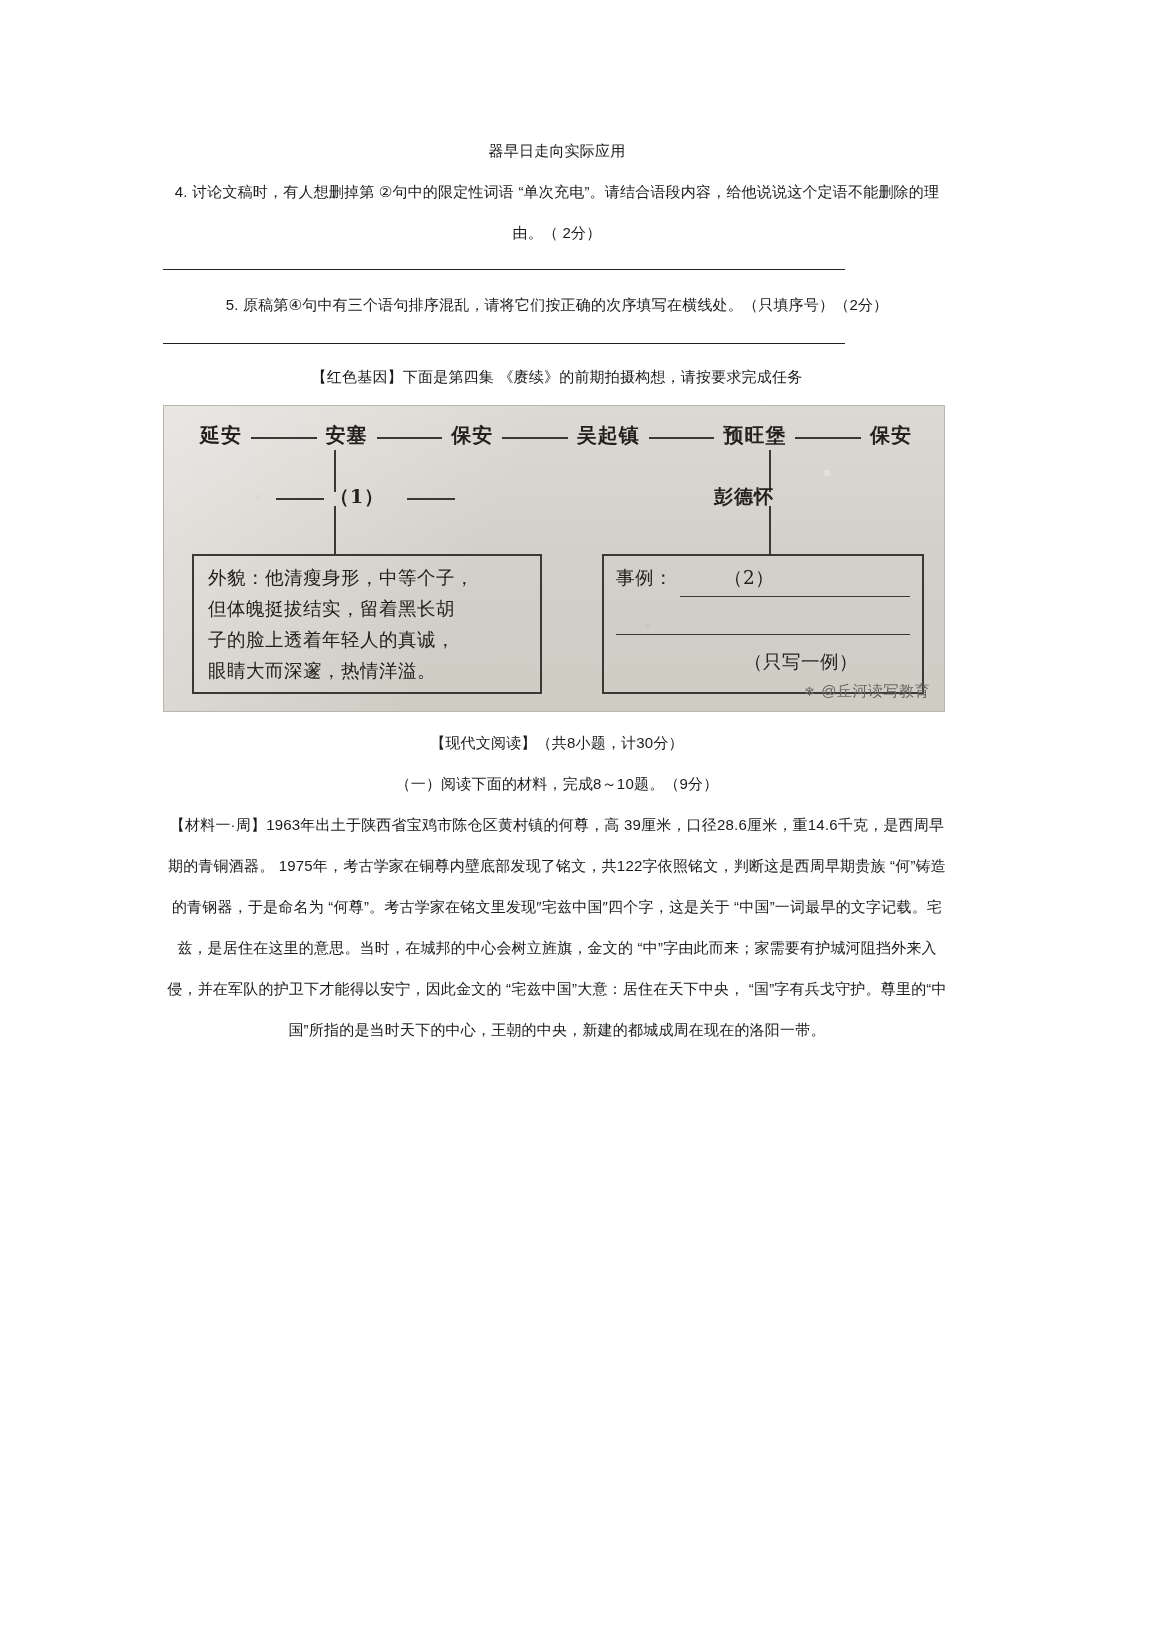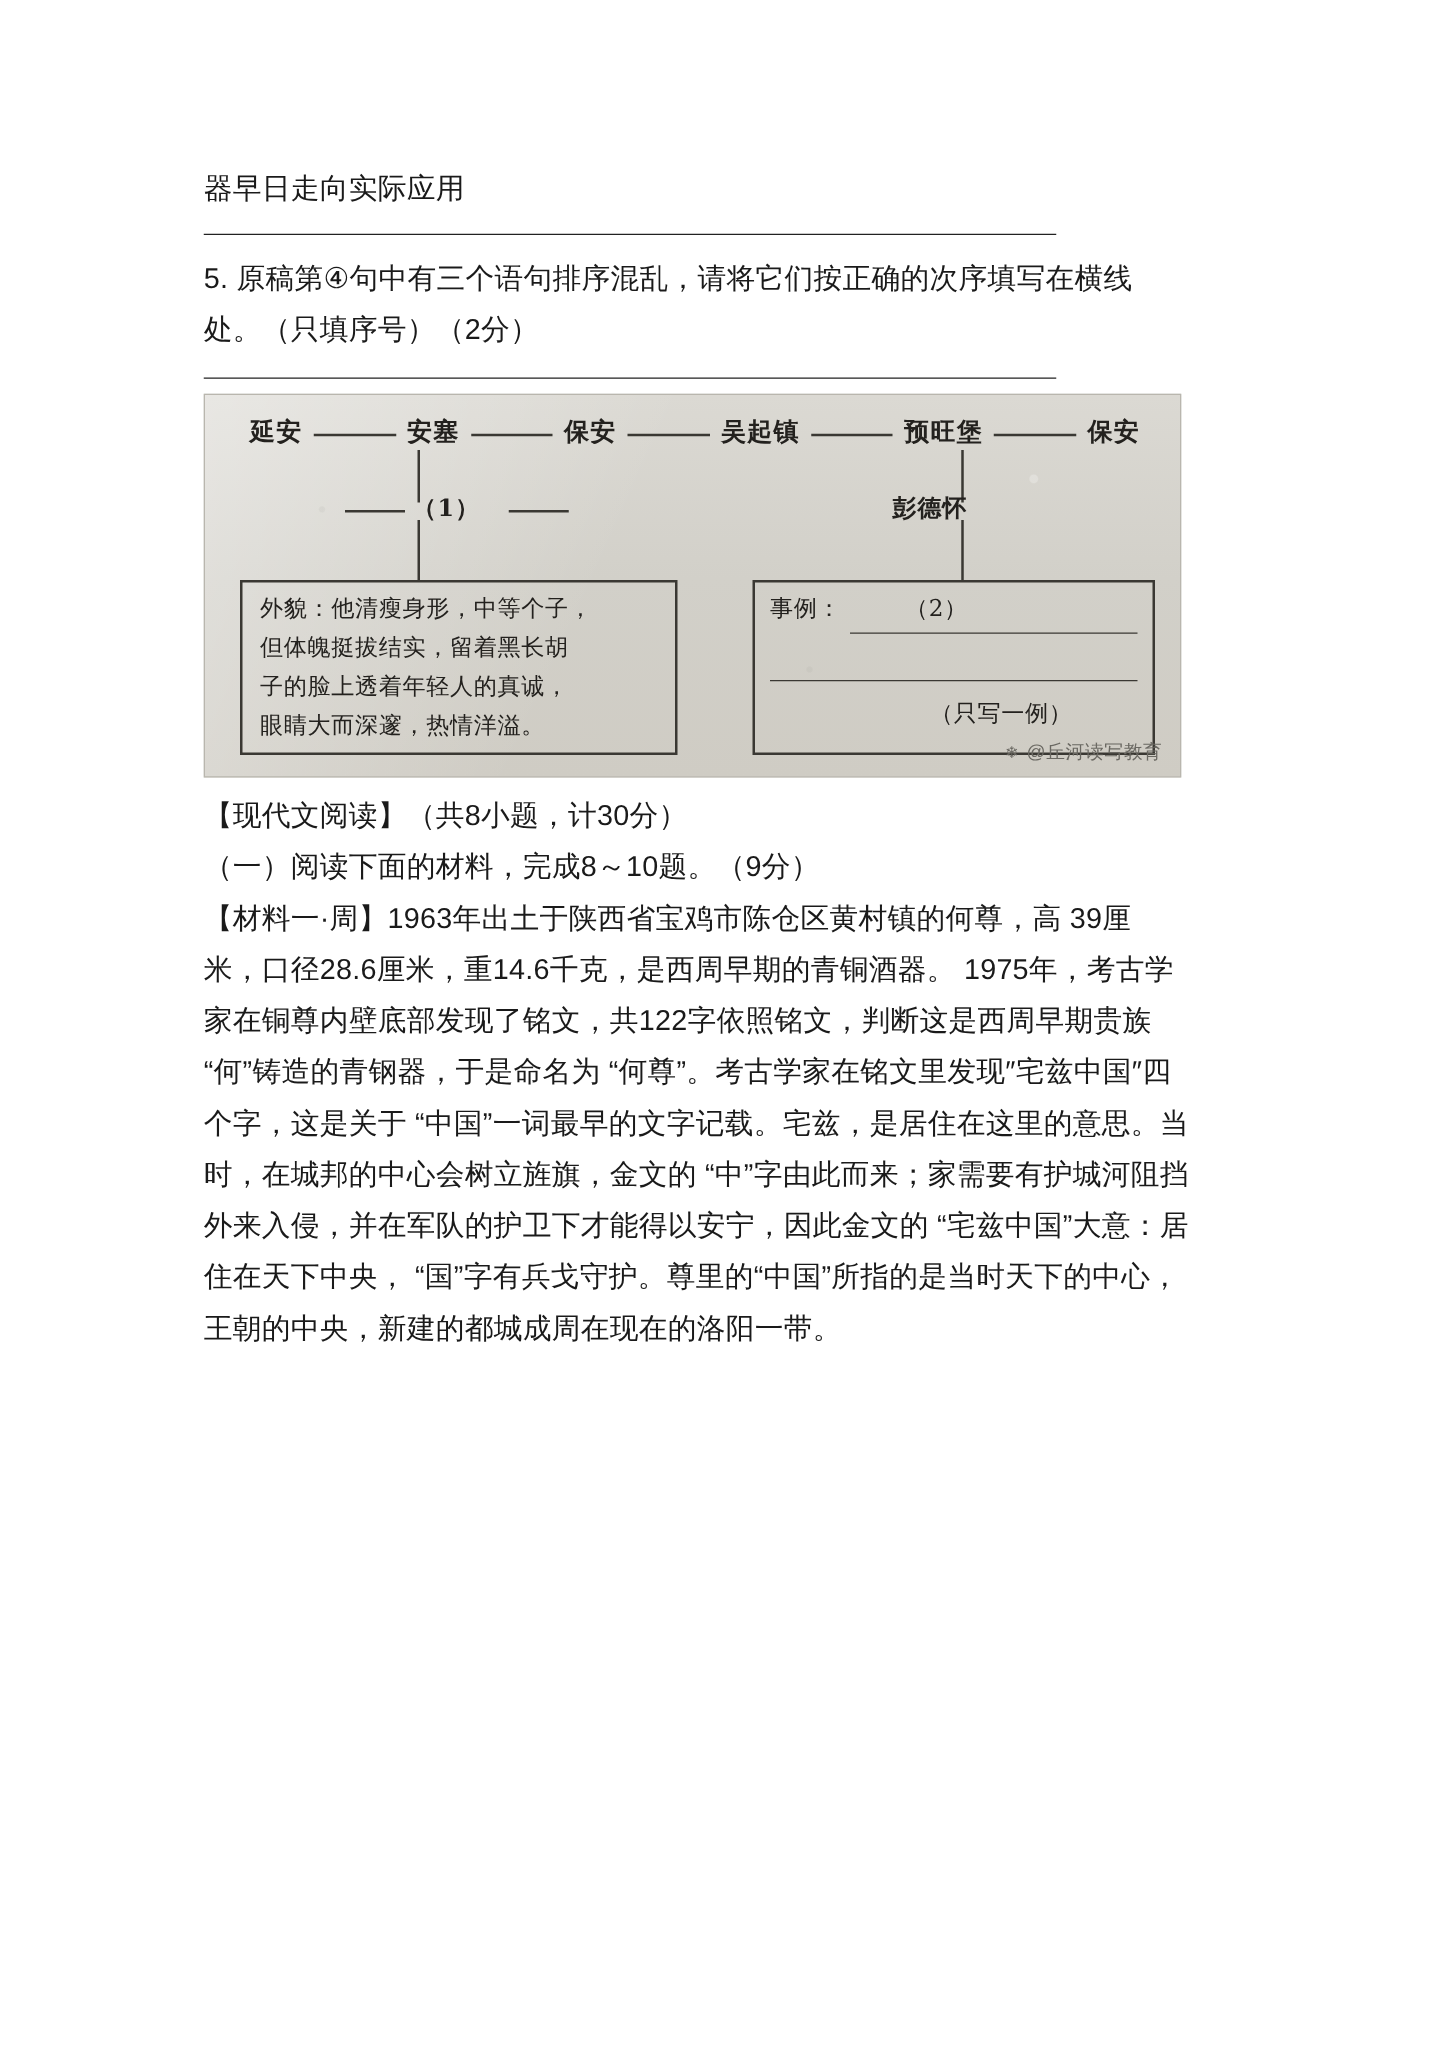--- a/index.html
+++ b/index.html
@@ -19,25 +19,26 @@
     background: #ffffff;
     overflow: hidden;
   }
   .content {
     position: absolute;
     left: 163px;
     top: 130px;
     width: 788px;
   }
   .line {
-    font-size: 23px;
+    font-size: 15px;
     line-height: 41px;
     letter-spacing: 0.2px;
     white-space: pre-wrap;
     word-break: break-word;
+    text-align: center;
   }
   .answer-rule {
     border-bottom: 1px solid #222;
     height: 0;
     margin: 16px 0 14px 0;
     width: 682px;
   }
   .answer-rule.second {
     margin: 18px 0 12px 0;
   }
@@ -148,29 +149,31 @@
   }
 </style>
 </head>
 <body>
 
 <div class="page">
   <div class="content">
 
     <div class="line">器早日走向实际应用</div>
 
+    <div class="line">4. 讨论文稿时，有人想删掉第 ②句中的限定性词语 “单次充电”。请结合语段内容，给他说说这个定语不能删除的理由。（ 2分）</div>
 
     <div class="answer-rule"></div>
 
     <div class="line">5. 原稿第④句中有三个语句排序混乱，请将它们按正确的次序填写在横线处。（只填序号）（2分）</div>
 
 
 
     <div class="answer-rule second"></div>
 
+    <div class="line">【红色基因】下面是第四集 《赓续》的前期拍摄构想，请按要求完成任务</div>
 
 
     <div class="figure">
       <div class="inner">
 
         <div class="fig-row">
           <span class="fig-node">延安</span>
           <span class="fig-dash"></span>
           <span class="fig-node">安塞</span>
           <span class="fig-dash"></span>

